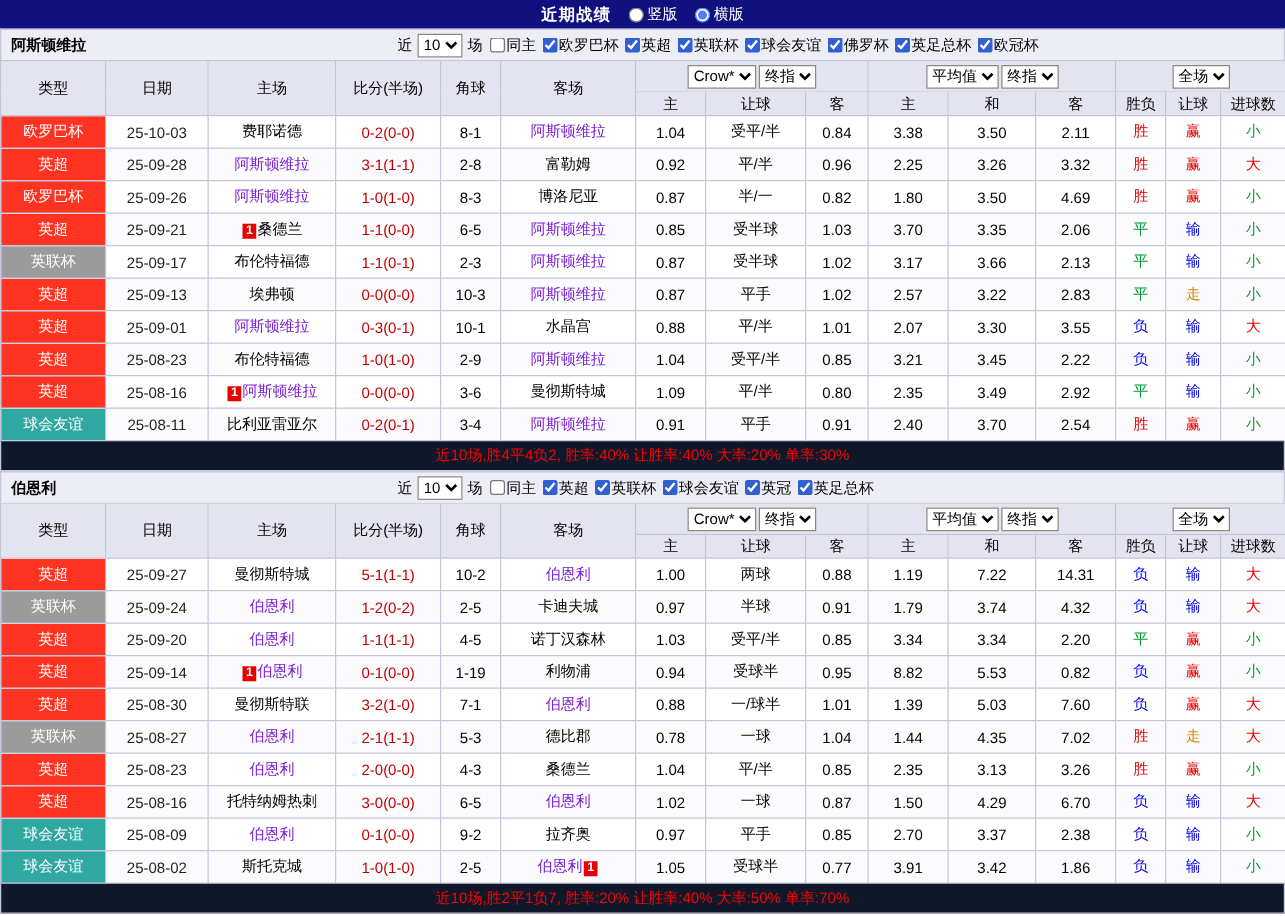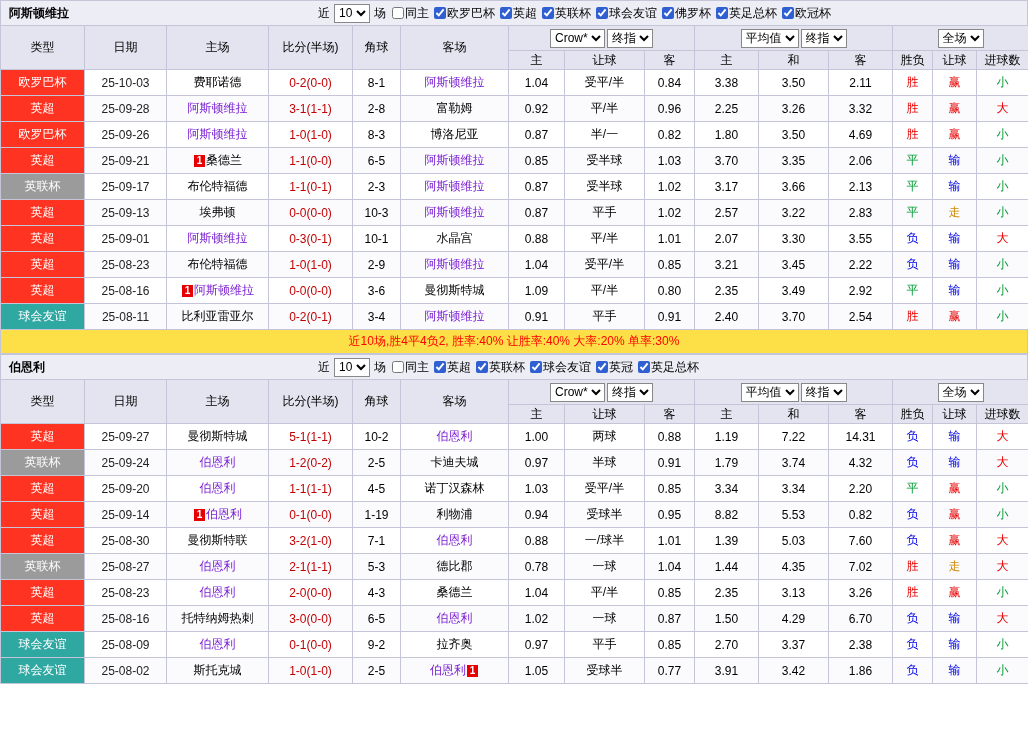--- a/index.html
+++ b/index.html
@@ -24,26 +24,37 @@
   .hrow2 th{height:19px}
   .hsel{margin:0 1px}
   tbody td{height:26px}
   tbody tr:nth-child(even){background:#fbfbfe}
   td.type{color:#fff}
   td.score{color:#c00000}
   td.date{color:#222}
   .team{cursor:pointer}
   .team.hl{color:#7a1fd2}
   .card{display:inline-block;background:#e60000;color:#fff;font-size:10px;font-weight:bold;line-height:12px;width:11px;height:12px;margin:0 1px;text-align:center}
-  .summary{height:24px;display:flex;align-items:center;justify-content:center;color:#f00;background:#fde047;border:1px solid #c5c5da;border-top:none}
+  .summary{height:24px;display:flex;align-items:center;justify-content:center;color:#f00;background:#0f172a;border:1px solid #c5c5da;border-top:none}
 </style>
 </head>
 <body>
 
 <div class="page">
+  <div class="topbar">
+    <span class="title">近期战绩</span>
+    <label class="opt">
+      <input id="r-v" type="radio" name="layout" style="">
+      <span>竖版</span>
+    </label>
+    <label class="opt">
+      <input id="r-h" type="radio" name="layout" checked="" style="">
+      <span>横版</span>
+    </label>
+  </div>
   <div id="sections">
       <div class="section">
         <div class="filter-bar">
           <span class="team-name">阿斯顿维拉</span>
           <div class="filter-controls">
             <span class="flabel">近</span>
             <select class="count-select"><option>10</option></select>
             <span class="flabel">场</span>
             <label class="chk">
               <input type="checkbox" style="">
@@ -537,15 +548,16 @@
               <td class="odds">0.77</td>
               <td class="odds">3.91</td>
               <td class="odds">3.42</td>
               <td class="odds">1.86</td>
               <td class="res" style="color: rgb(0, 0, 230);">负</td>
               <td class="res" style="color: rgb(0, 0, 230);">输</td>
               <td class="res" style="color: rgb(0, 153, 51);">小</td>
             </tr>
           </tbody>
         </table>
+        <div class="summary">近10场,胜2平1负7, 胜率:20% 让胜率:40% 大率:50% 单率:70%</div>
       </div>
     </div>
 </div>
 
 </body></html>

